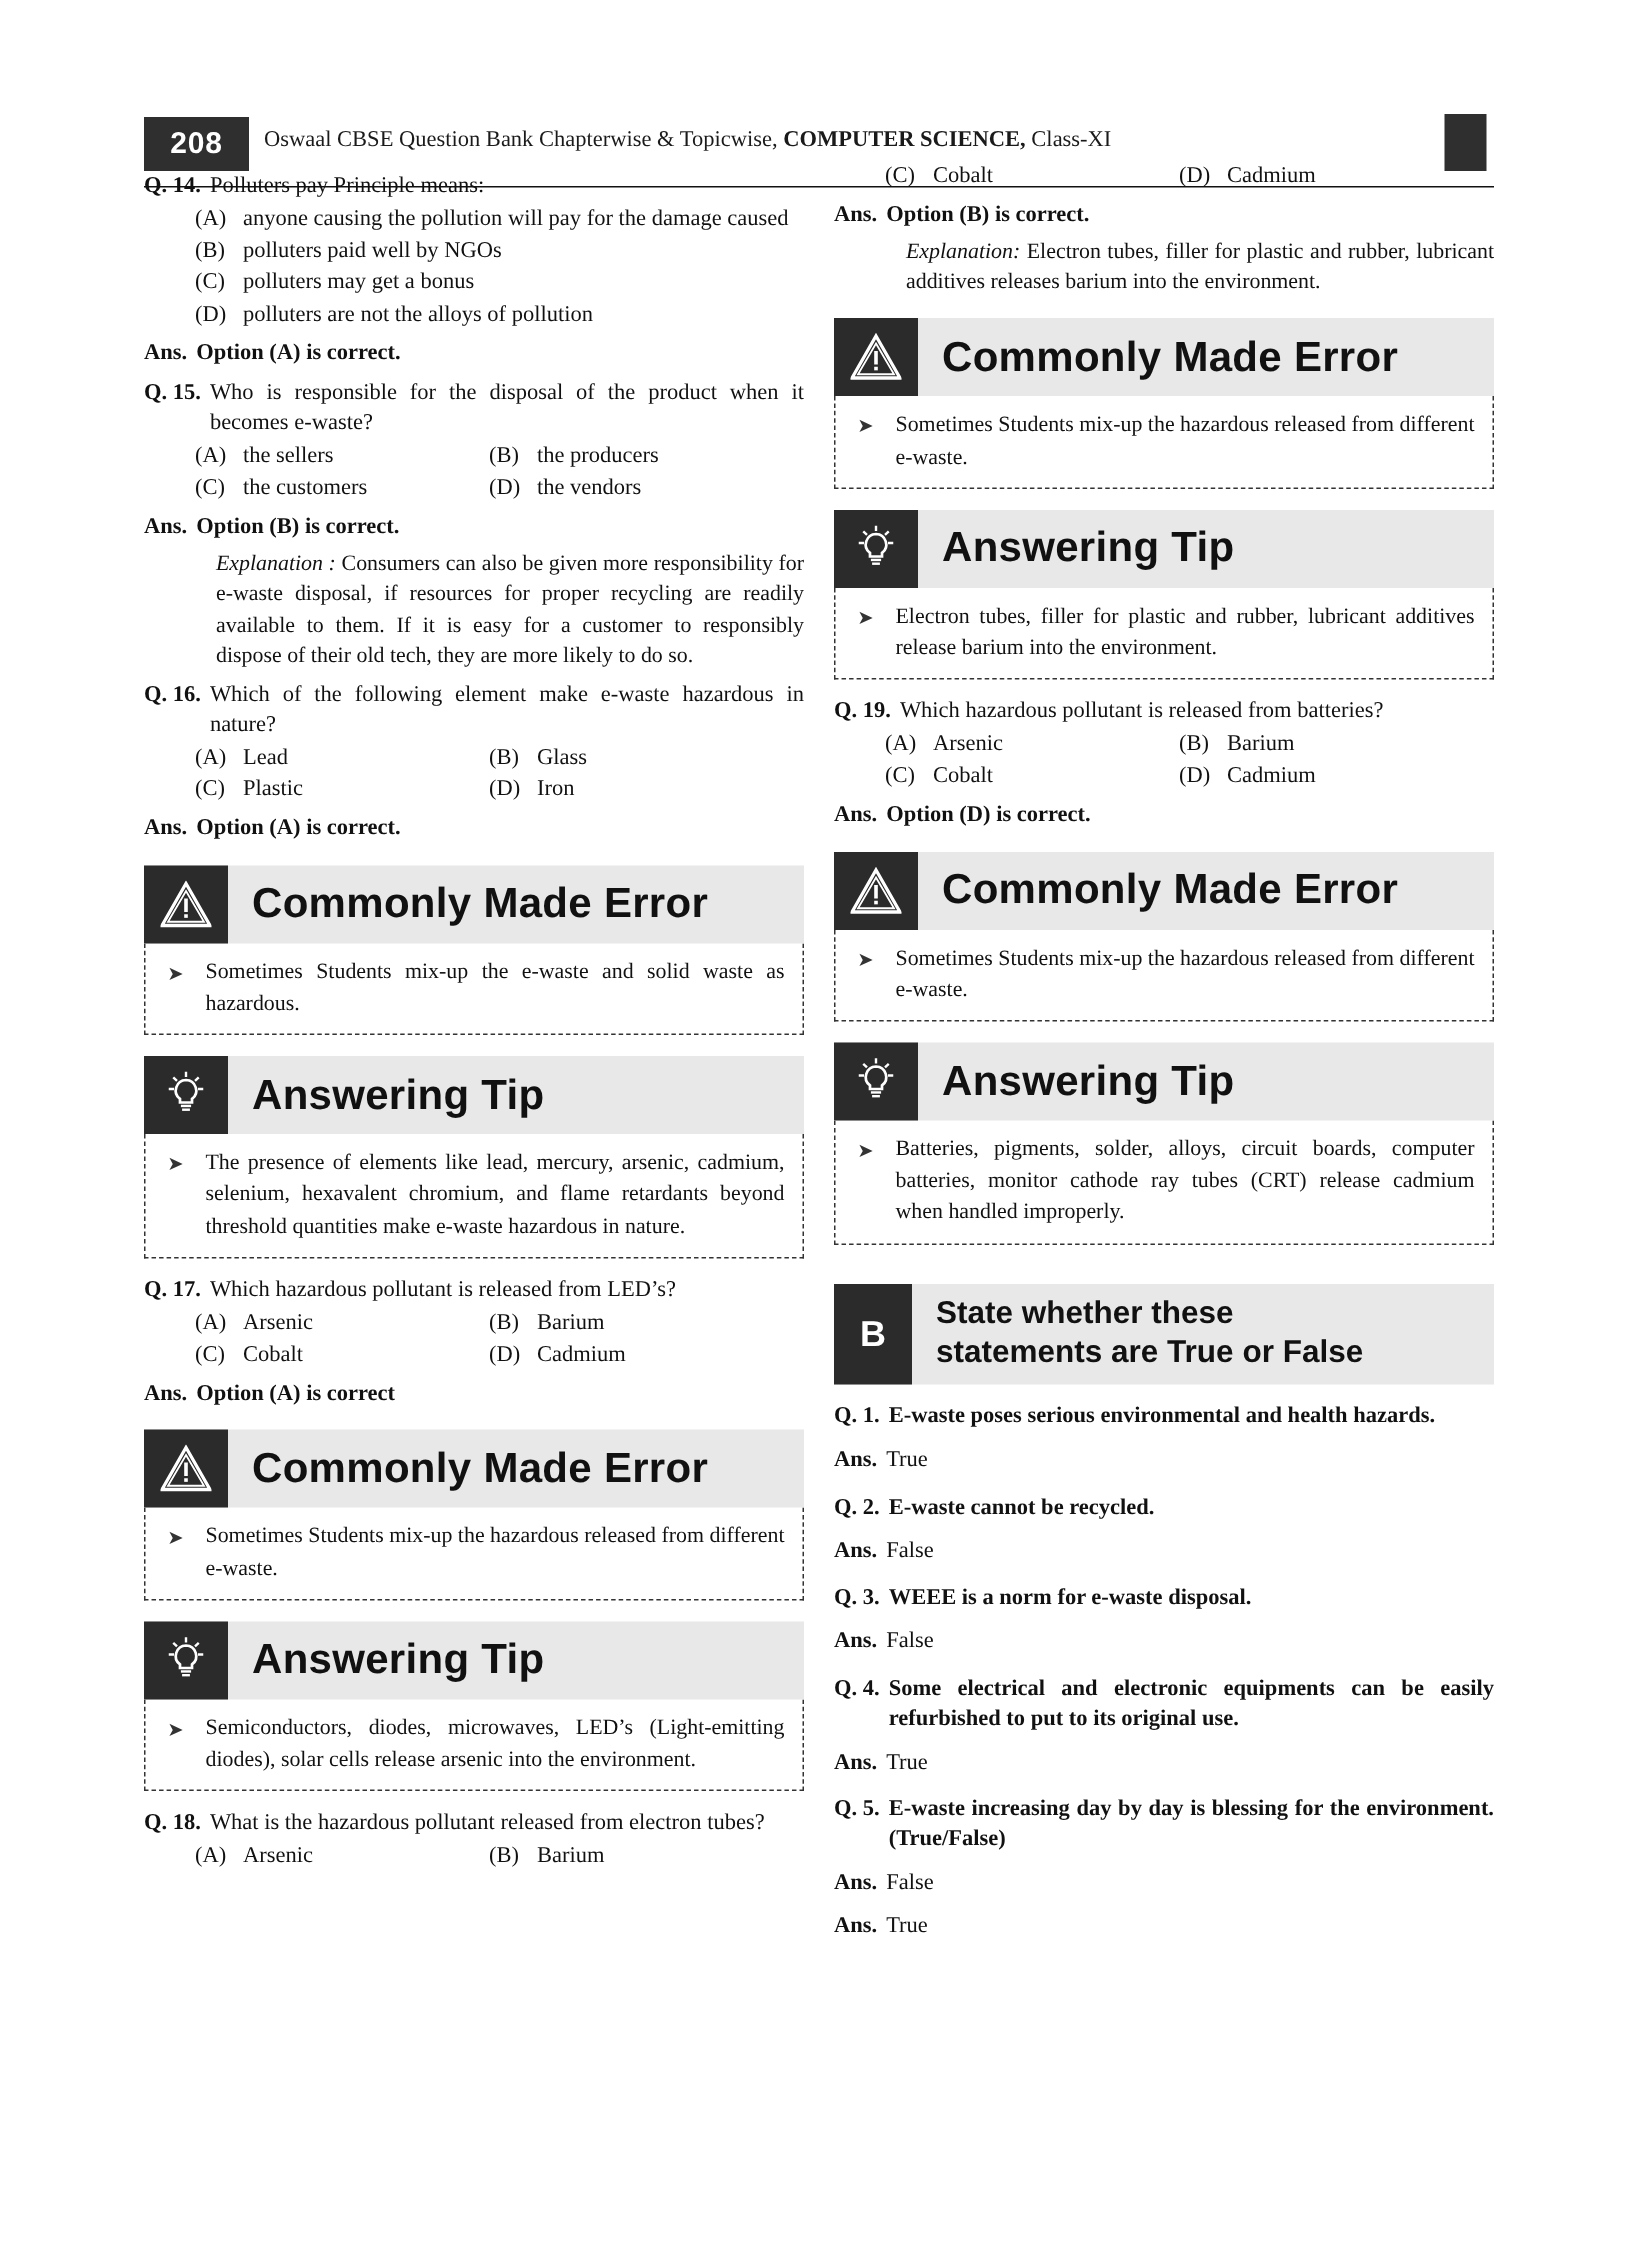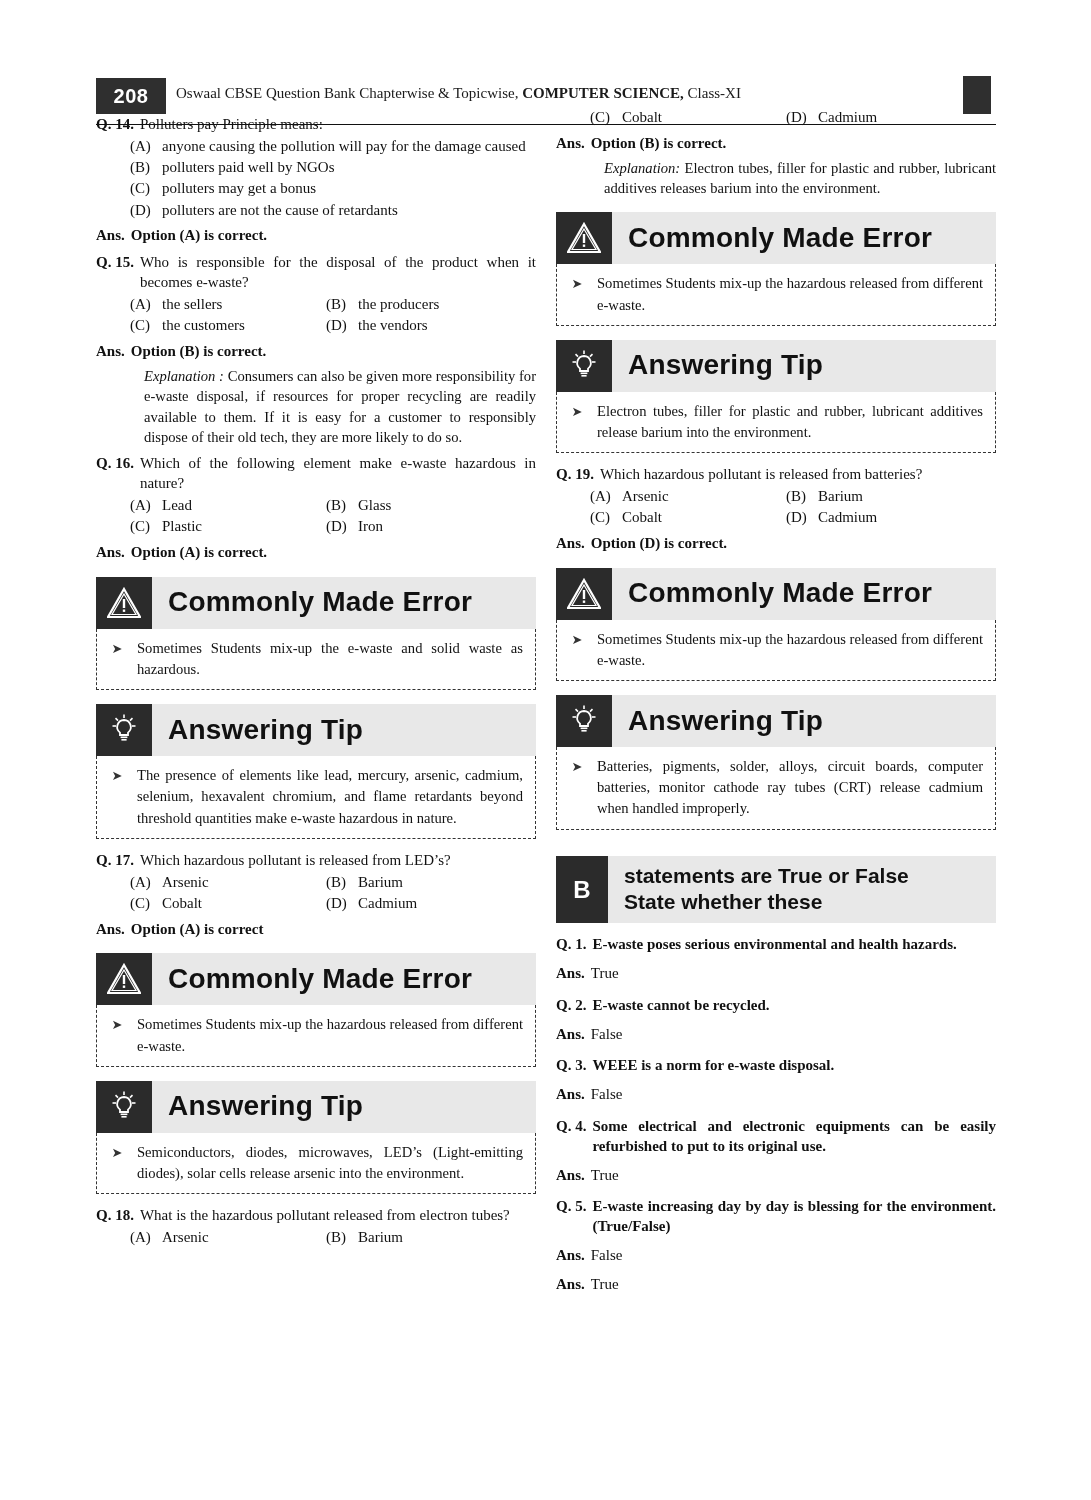--- a/index.html
+++ b/index.html
@@ -158,21 +158,21 @@
       <div class="single-opt">
         <span class="opt-key">(B)</span>
         <span class="opt-text">polluters paid well by NGOs</span>
       </div>
       <div class="single-opt">
         <span class="opt-key">(C)</span>
         <span class="opt-text">polluters may get a bonus</span>
       </div>
       <div class="single-opt">
         <span class="opt-key">(D)</span>
-        <span class="opt-text">polluters are not the cause of retardants</span>
+        <span class="opt-text">polluters are not the alloys of pollution</span>
       </div>
     </div>
     <div class="ans">
       <span class="ans-label">Ans.</span>
       <span class="ans-text">Option (A) is correct.</span>
     </div>
 
     <div class="q">
       <span class="q-label">Q. 15.</span>
       <span class="q-text">Who is responsible for the disposal of the product when it becomes e-waste?</span>
@@ -520,22 +520,22 @@
       </div>
       <div class="cbox-body">
         <span class="bullet">➤</span>
         <span class="btext">Batteries, pigments, solder, alloys, circuit boards, computer batteries, monitor cathode ray tubes (CRT) release cadmium when handled improperly.</span>
       </div>
     </div>
 
     <div class="sec">
       <div class="sec-letter">B</div>
       <div class="sec-title">
+        <div>State whether these</div>
         <div>statements are True or False</div>
-        <div>State whether these</div>
       </div>
     </div>
 
     <div>
       <div class="tf-q">
         <span class="lbl">Q. 1.</span>
         <span class="txt">E-waste poses serious environmental and health hazards.</span>
       </div>
       <div class="tf-a">
         <span class="lbl">Ans.</span>

